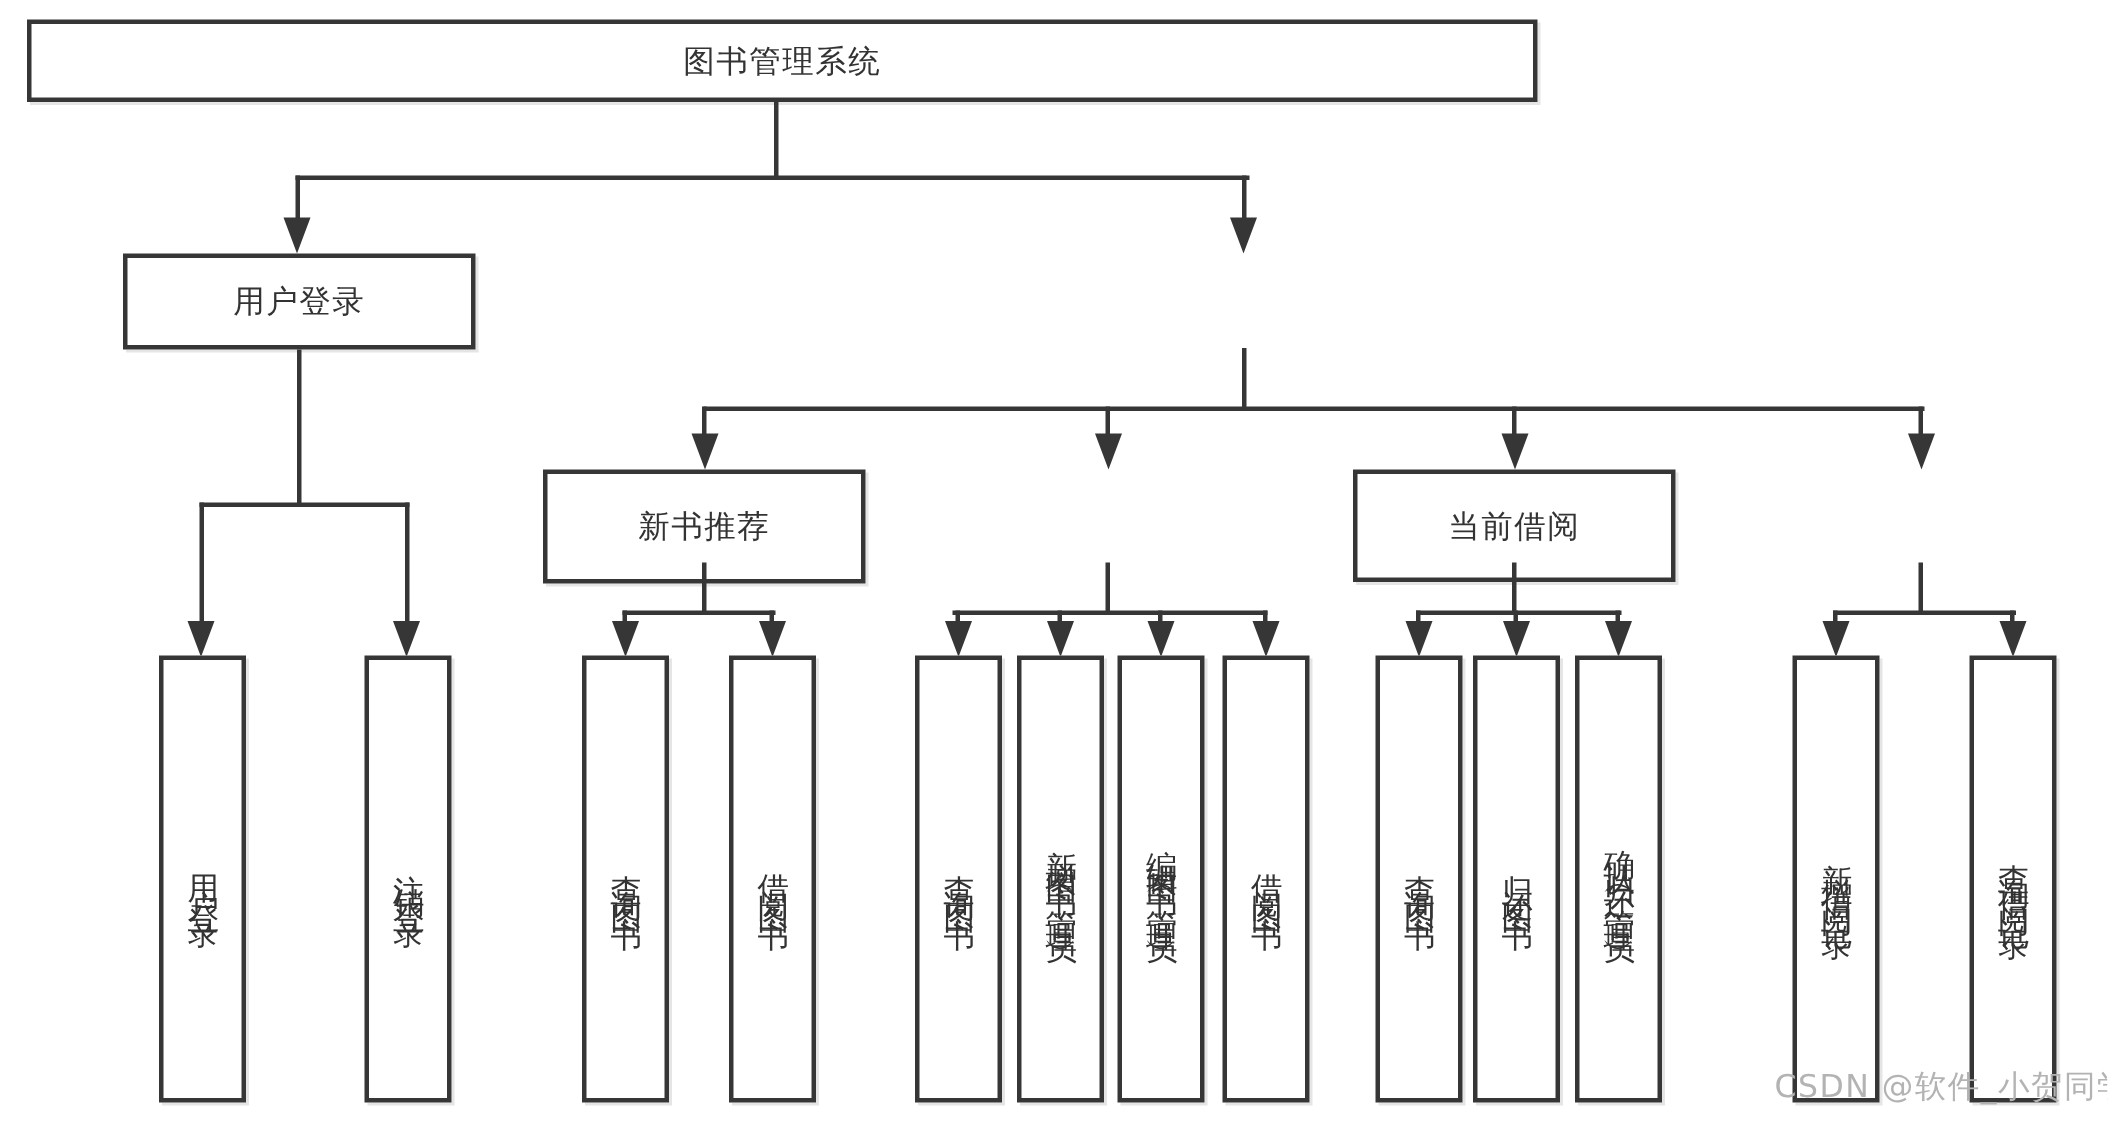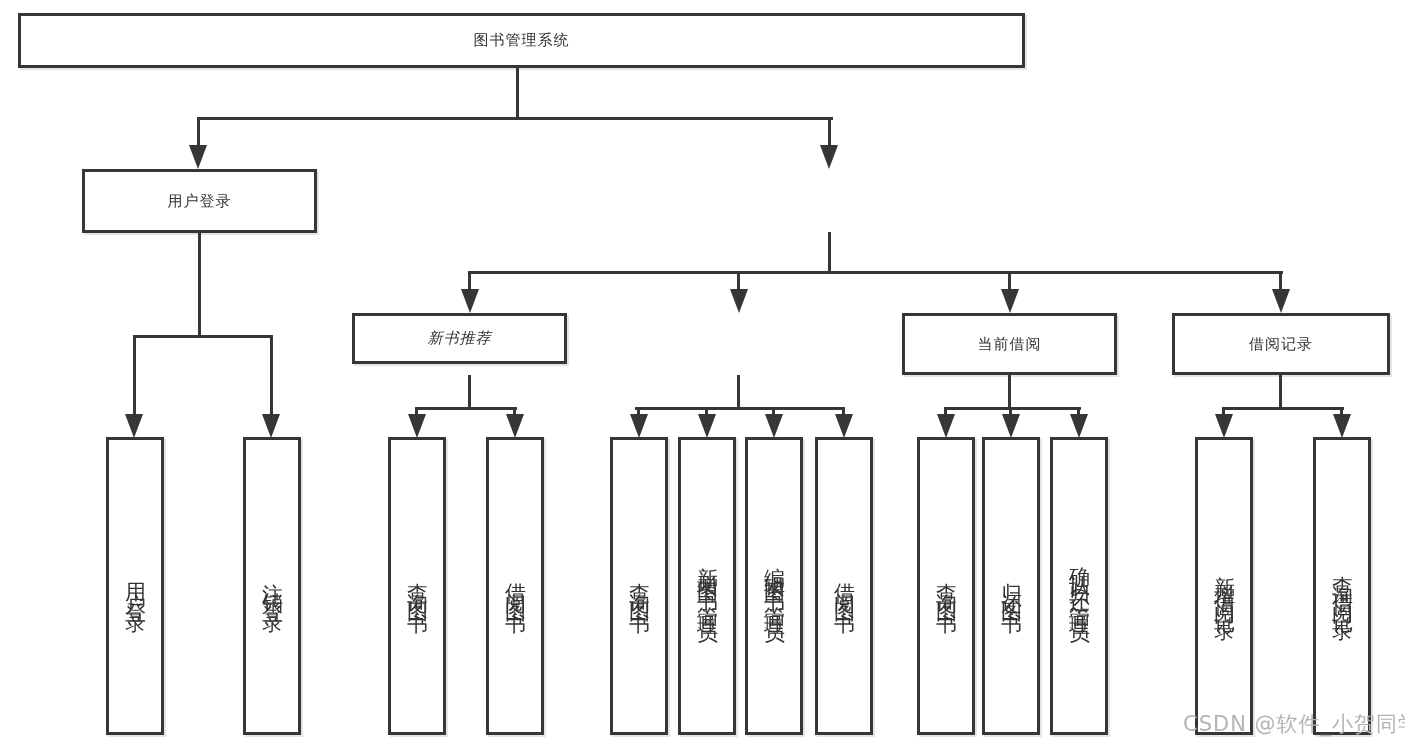--- a/index.html
+++ b/index.html
@@ -14,21 +14,21 @@
   }
   
   .node {
     position: absolute;
     box-sizing: border-box;
     background: #ffffff;
     border: 3px solid #363636;
     display: flex;
     align-items: center;
     justify-content: center;
-    font-size: 15px;
+    font-size: 21px;
     color: #333333;
     letter-spacing: 1px;
     box-shadow: 2px 2px 0 rgba(150,150,150,0.25);
     white-space: nowrap;
   }
   .leaf {
     position: absolute;
     box-sizing: border-box;
     top: 437px;
     width: 58px;
@@ -96,23 +96,22 @@
   <div class="hl" style="left:469px;  top:271px; width:814px;"></div>
   <div class="vl" style="left:468px;  top:271px; height:22px;"></div>
   <div class="ar" style="left:461px;  top:289px;"></div>
   <div class="vl" style="left:737px;  top:271px; height:22px;"></div>
   <div class="ar" style="left:730px;  top:289px;"></div>
   <div class="vl" style="left:1008px; top:271px; height:22px;"></div>
   <div class="ar" style="left:1001px; top:289px;"></div>
   <div class="vl" style="left:1279px; top:271px; height:22px;"></div>
   <div class="ar" style="left:1272px; top:289px;"></div>
 
-  <div class="node" style="left:352px; top:313px; width:215px; height:51px;font-style:italic;">新书推荐</div>
-  <div class="node" style="left:902px; top:313px; width:215px; height:62px;">当前借阅</div>
-  <div class="node" style="left:1172px; top:313px; width:218px; height:62px;">借阅记录</div>
+  <div class="node" style="left:362px; top:313px; width:215px; height:76px;">新书推荐</div>
+  <div class="node" style="left:902px; top:313px; width:215px; height:75px;">当前借阅</div>
 
   <div class="vl" style="left:468px; top:375px; height:35px;"></div>
   <div class="hl" style="left:415px; top:407px; width:102px;"></div>
   <div class="vl" style="left:415px; top:407px; height:10px;"></div>
   <div class="ar" style="left:408px; top:414px;"></div>
   <div class="vl" style="left:513px; top:407px; height:10px;"></div>
   <div class="ar" style="left:506px; top:414px;"></div>
 
   <div class="leaf" style="left:388px;">查询图书</div>
   <div class="leaf" style="left:486px;">借阅图书</div>

